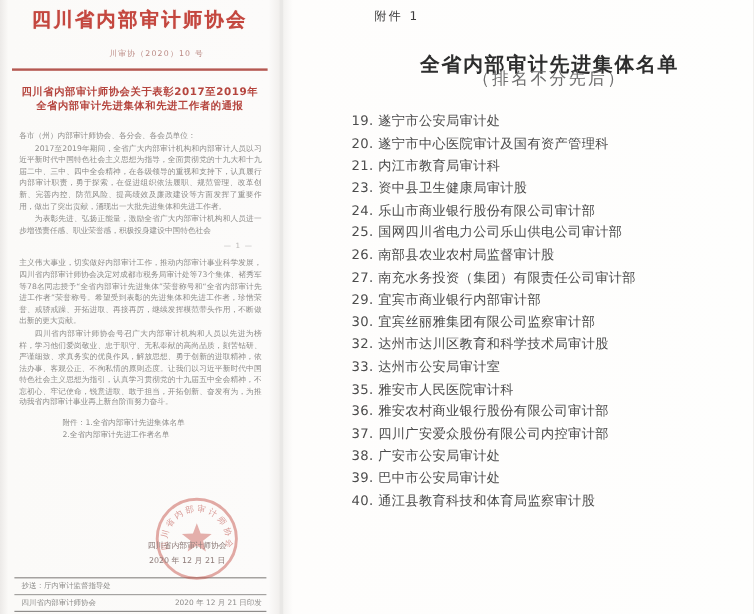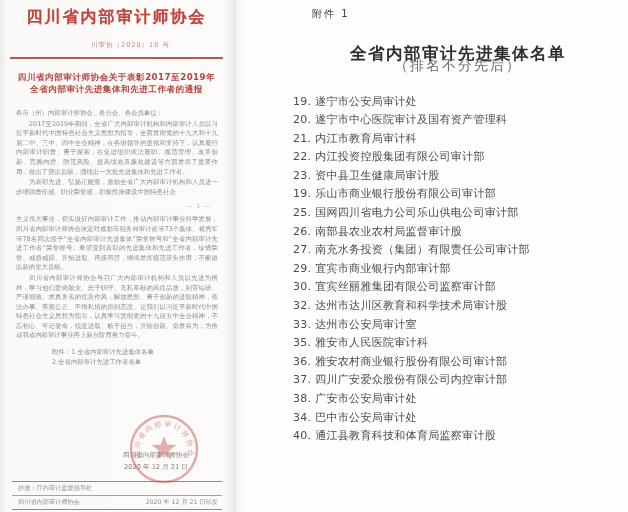--- a/index.html
+++ b/index.html
@@ -159,27 +159,24 @@
       <div class="list-row">
     <span class="row-inner">19. 遂宁市公安局审计处</span>
   </div>
       <div class="list-row">
     <span class="row-inner">20. 遂宁市中心医院审计及国有资产管理科</span>
   </div>
       <div class="list-row">
     <span class="row-inner">21. 内江市教育局审计科</span>
   </div>
       <div class="list-row">
-    <span class="row-inner">22. 内江投资控股集团有限公司审计部</span>
-  </div>
-      <div class="list-row">
     <span class="row-inner">23. 资中县卫生健康局审计股</span>
   </div>
       <div class="list-row">
-    <span class="row-inner">19. 乐山市商业银行股份有限公司审计部</span>
+    <span class="row-inner">24. 乐山市商业银行股份有限公司审计部</span>
   </div>
       <div class="list-row">
     <span class="row-inner">25. 国网四川省电力公司乐山供电公司审计部</span>
   </div>
       <div class="list-row">
     <span class="row-inner">26. 南部县农业农村局监督审计股</span>
   </div>
       <div class="list-row">
     <span class="row-inner">27. 南充水务投资（集团）有限责任公司审计部</span>
   </div>
@@ -201,19 +198,19 @@
       <div class="list-row">
     <span class="row-inner">36. 雅安农村商业银行股份有限公司审计部</span>
   </div>
       <div class="list-row">
     <span class="row-inner">37. 四川广安爱众股份有限公司内控审计部</span>
   </div>
       <div class="list-row">
     <span class="row-inner">38. 广安市公安局审计处</span>
   </div>
       <div class="list-row">
-    <span class="row-inner">34. 巴中市公安局审计处</span>
+    <span class="row-inner">39. 巴中市公安局审计处</span>
   </div>
       <div class="list-row">
     <span class="row-inner">40. 通江县教育科技和体育局监察审计股</span>
   </div>
     </div>
 </div>
 
 </body></html>

